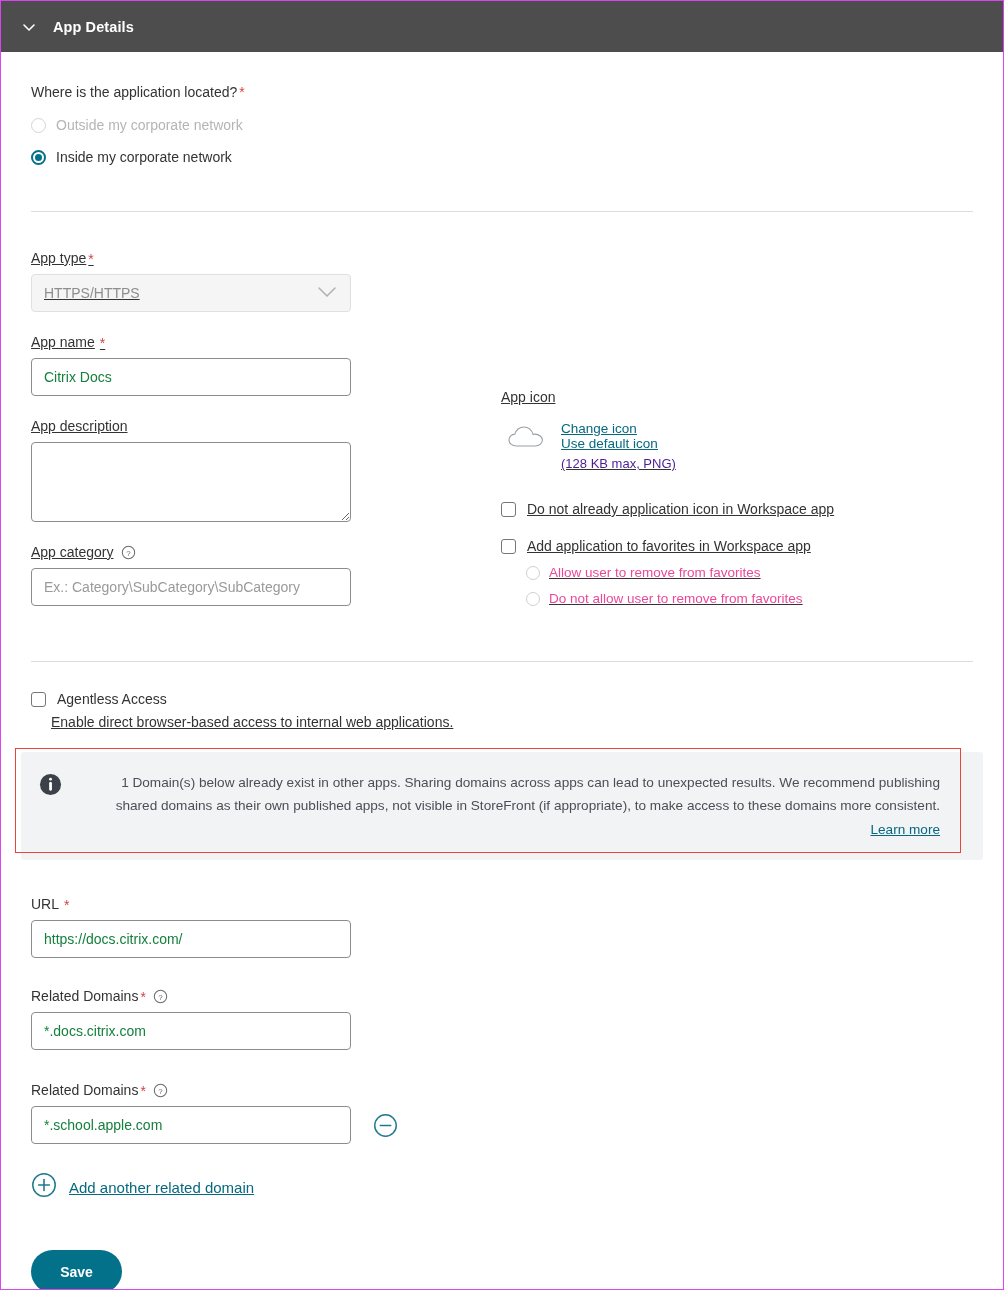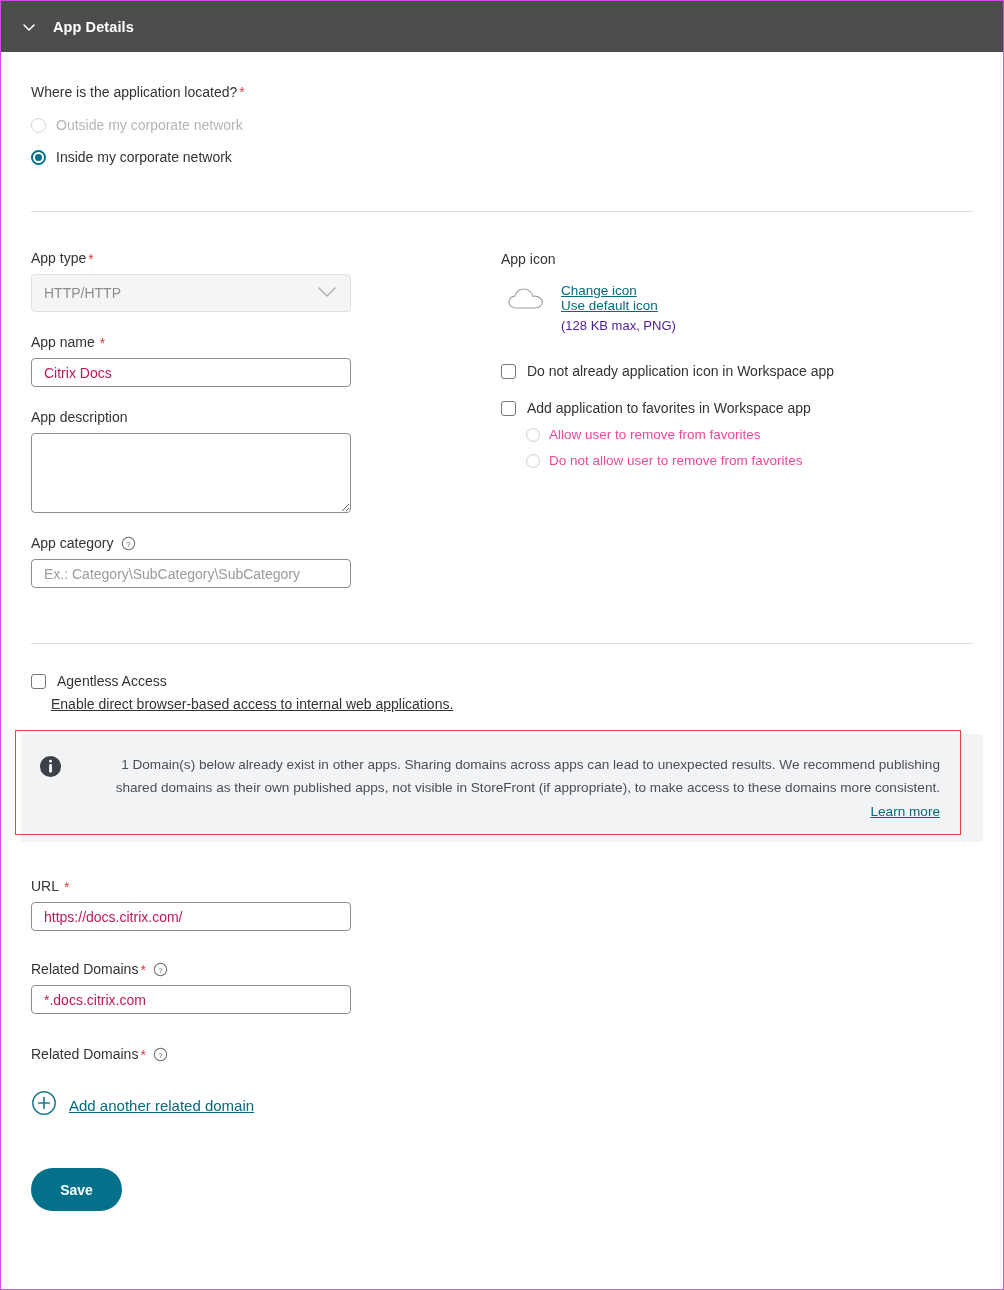--- a/index.html
+++ b/index.html
@@ -106,21 +106,22 @@
 
   .divider {
     height: 1px;
     background: #dddddd;
     margin: 0;
   }
 
   
   .cols {
     display: flex;
-    align-items: flex-start;
+    align-items: flex-end;
+    text-decoration: underline;
   }
   .col-left { width: 470px; flex: 0 0 auto; }
   .col-right { flex: 1 1 auto; padding-top: 1px; }
 
   .field { margin-top: 0; }
   .field-label {
     font-size: 14px;
     color: #333333;
     margin-bottom: 8px;
     display: flex;
@@ -129,28 +130,28 @@
   .help-icon {
     display: inline-flex;
     margin-left: 7px;
     position: relative;
     top: 0px;
     cursor: pointer;
   }
 
   .text-input {
     width: 320px;
-    height: 29px;
+    height: 38px;
     box-sizing: border-box;
     border: 1px solid #8c8c8c;
     border-radius: 4px;
     background: #ffffff;
     font-family: "Liberation Sans", sans-serif;
     font-size: 14px;
-    color: #be185d;
+    color: #15803d;
     padding: 0 12px;
     outline: none;
   }
   .text-input::placeholder { color: #9a9a9a; }
 
   .select-box {
     width: 320px;
     height: 38px;
     box-sizing: border-box;
     border: 1px solid #e0e0e0;
@@ -354,21 +355,21 @@
     <div class="cols" style="margin-top:38px;">
 
       <div class="col-left">
 
         <div class="field">
           <div class="field-label">
             <span>App type</span>
               <span class="req-star">*</span>
           </div>
           <div class="select-box">
-            <span>HTTP/HTTP</span>
+            <span>HTTPS/HTTPS</span>
             <span>
               <svg width="22" height="14" viewBox="0 0 22 14" aria-hidden="true">
                 <path d="M3 3 L11 11 L19 3" fill="none" stroke="#b0b0b0" stroke-width="1.5" stroke-linecap="round" stroke-linejoin="round"></path>
               </svg>
             </span>
           </div>
         </div>
 
         <div class="field" style="margin-top:22px;">
           <div class="field-label">
@@ -496,20 +497,29 @@
       <div class="field-label">
         <span>Related Domains</span>
           <span class="req-star">*</span>
         <span class="help-icon">
           <svg width="15" height="15" viewBox="0 0 16 16" aria-hidden="true">
             <circle cx="8" cy="8" r="6.6" fill="none" stroke="#6b6b6b" stroke-width="1.1"></circle>
             <text x="8" y="11.4" font-size="8.5" font-family="Liberation Sans, sans-serif" fill="#6b6b6b" text-anchor="middle">?</text>
           </svg>
         </span>
       </div>
+      <div class="input-with-btn">
+        <input class="text-input" type="text" value="*.school.apple.com" style="">
+        <span class="circle-btn">
+          <svg width="25" height="25" viewBox="0 0 26 26" aria-hidden="true">
+            <circle cx="13" cy="13" r="11.2" fill="none" stroke="#20798e" stroke-width="1.5"></circle>
+            <line x1="7.6" y1="13" x2="18.4" y2="13" stroke="#20798e" stroke-width="1.6" stroke-linecap="round"></line>
+          </svg>
+        </span>
+      </div>
     </div>
 
     <div class="add-link-row">
       <span>
         <svg width="26" height="26" viewBox="0 0 26 26" aria-hidden="true">
           <circle cx="13" cy="13" r="11.2" fill="none" stroke="#20798e" stroke-width="1.5"></circle>
           <line x1="7.6" y1="13" x2="18.4" y2="13" stroke="#20798e" stroke-width="1.6" stroke-linecap="round"></line>
           <line x1="13" y1="7.6" x2="13" y2="18.4" stroke="#20798e" stroke-width="1.6" stroke-linecap="round"></line>
         </svg>
       </span>

